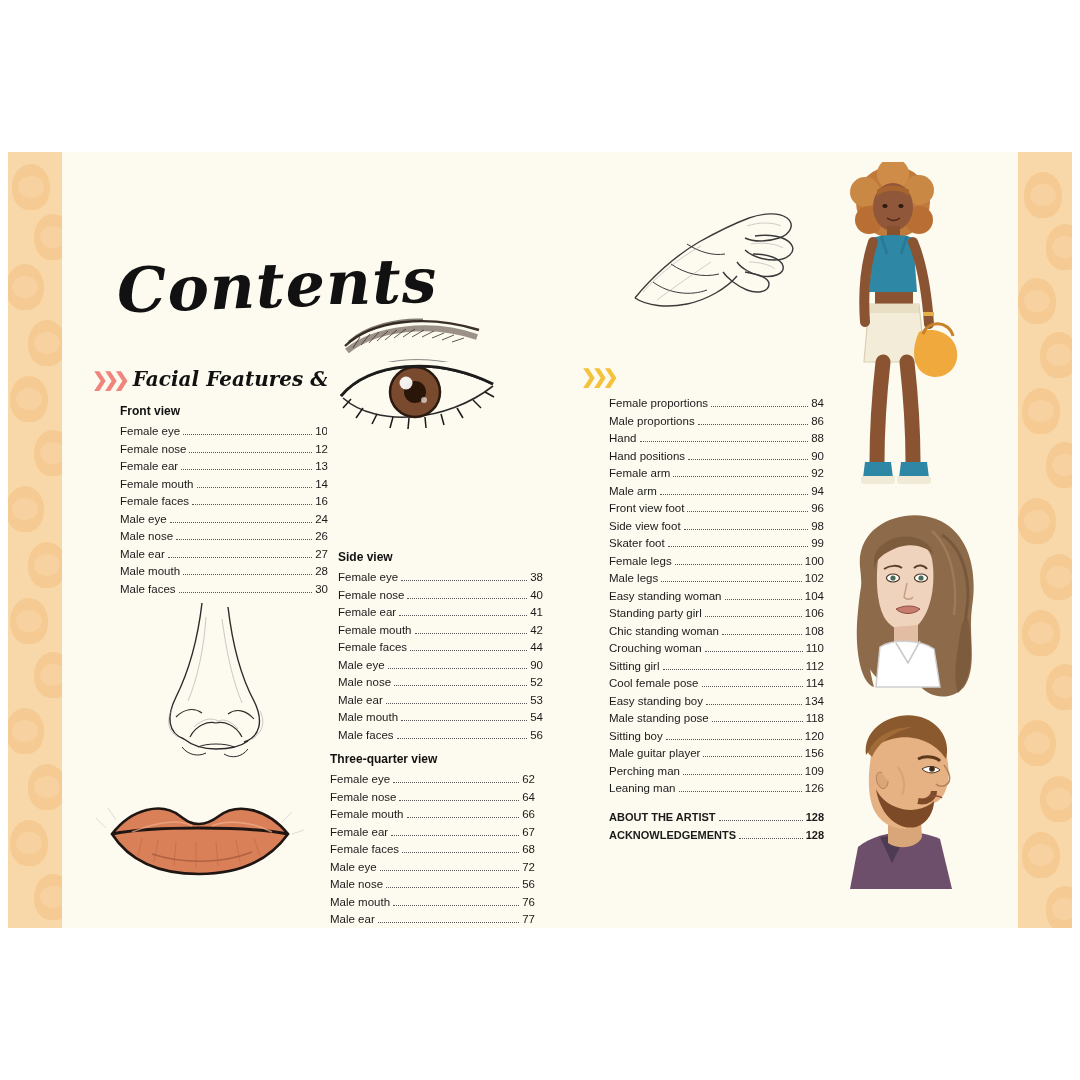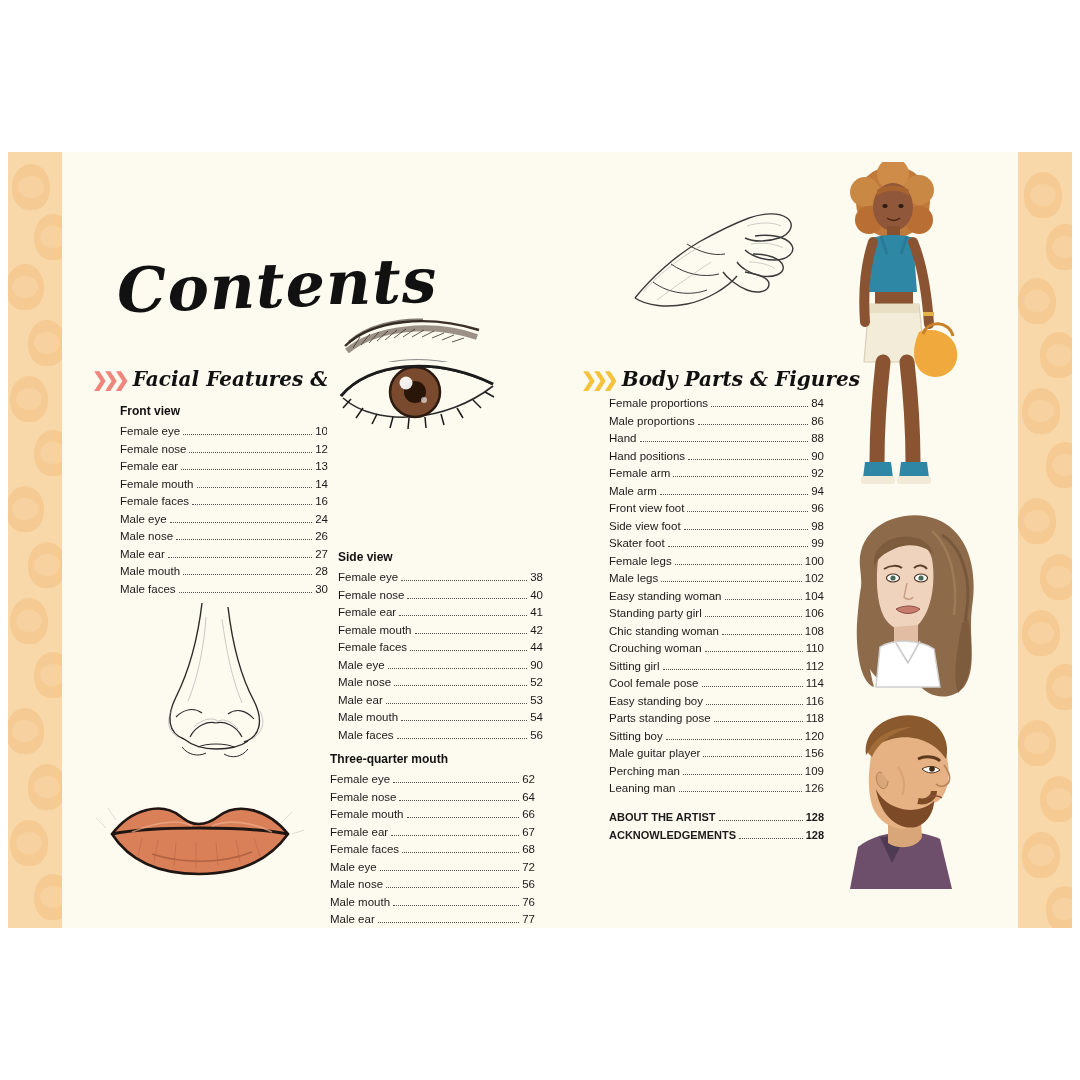--- a/index.html
+++ b/index.html
@@ -358,21 +358,21 @@
             <span class="pg">54</span>
           </div>
         <div class="toc-row">
             <span class="lbl">Male faces</span>
             <span class="dots"></span>
             <span class="pg">56</span>
           </div>
       </div>
 
       <div class="col" id="col-mid-tq">
-        <div class="sub-head">Three-quarter mouth</div>
+        <div class="sub-head">Three-quarter view</div>
 
         <div class="toc-row">
             <span class="lbl">Female eye</span>
             <span class="dots"></span>
             <span class="pg">62</span>
           </div>
         <div class="toc-row">
             <span class="lbl">Female nose</span>
             <span class="dots"></span>
             <span class="pg">64</span>
@@ -410,21 +410,20 @@
         <div class="toc-row">
             <span class="lbl">Male ear</span>
             <span class="dots"></span>
             <span class="pg">77</span>
           </div>
 
       </div>
 
       <div class="section-head" id="head-body">
         <span class="chev yellow">❯❯❯</span>
-        <span class="section-title">Body Parts &amp; Figures</span>
       </div>
 
       <div class="col" id="col-right">
         <div class="toc-row">
             <span class="lbl">Female proportions</span>
             <span class="dots"></span>
             <span class="pg">84</span>
           </div>
         <div class="toc-row">
             <span class="lbl">Male proportions</span>
@@ -502,24 +501,24 @@
             <span class="pg">112</span>
           </div>
         <div class="toc-row">
             <span class="lbl">Cool female pose</span>
             <span class="dots"></span>
             <span class="pg">114</span>
           </div>
         <div class="toc-row">
             <span class="lbl">Easy standing boy</span>
             <span class="dots"></span>
-            <span class="pg">116</span>
-          </div>
-        <div class="toc-row">
-            <span class="lbl">Parts standing pose</span>
+            <span class="pg">134</span>
+          </div>
+        <div class="toc-row">
+            <span class="lbl">Male standing pose</span>
             <span class="dots"></span>
             <span class="pg">118</span>
           </div>
         <div class="toc-row">
             <span class="lbl">Sitting boy</span>
             <span class="dots"></span>
             <span class="pg">120</span>
           </div>
         <div class="toc-row">
             <span class="lbl">Male guitar player</span>

